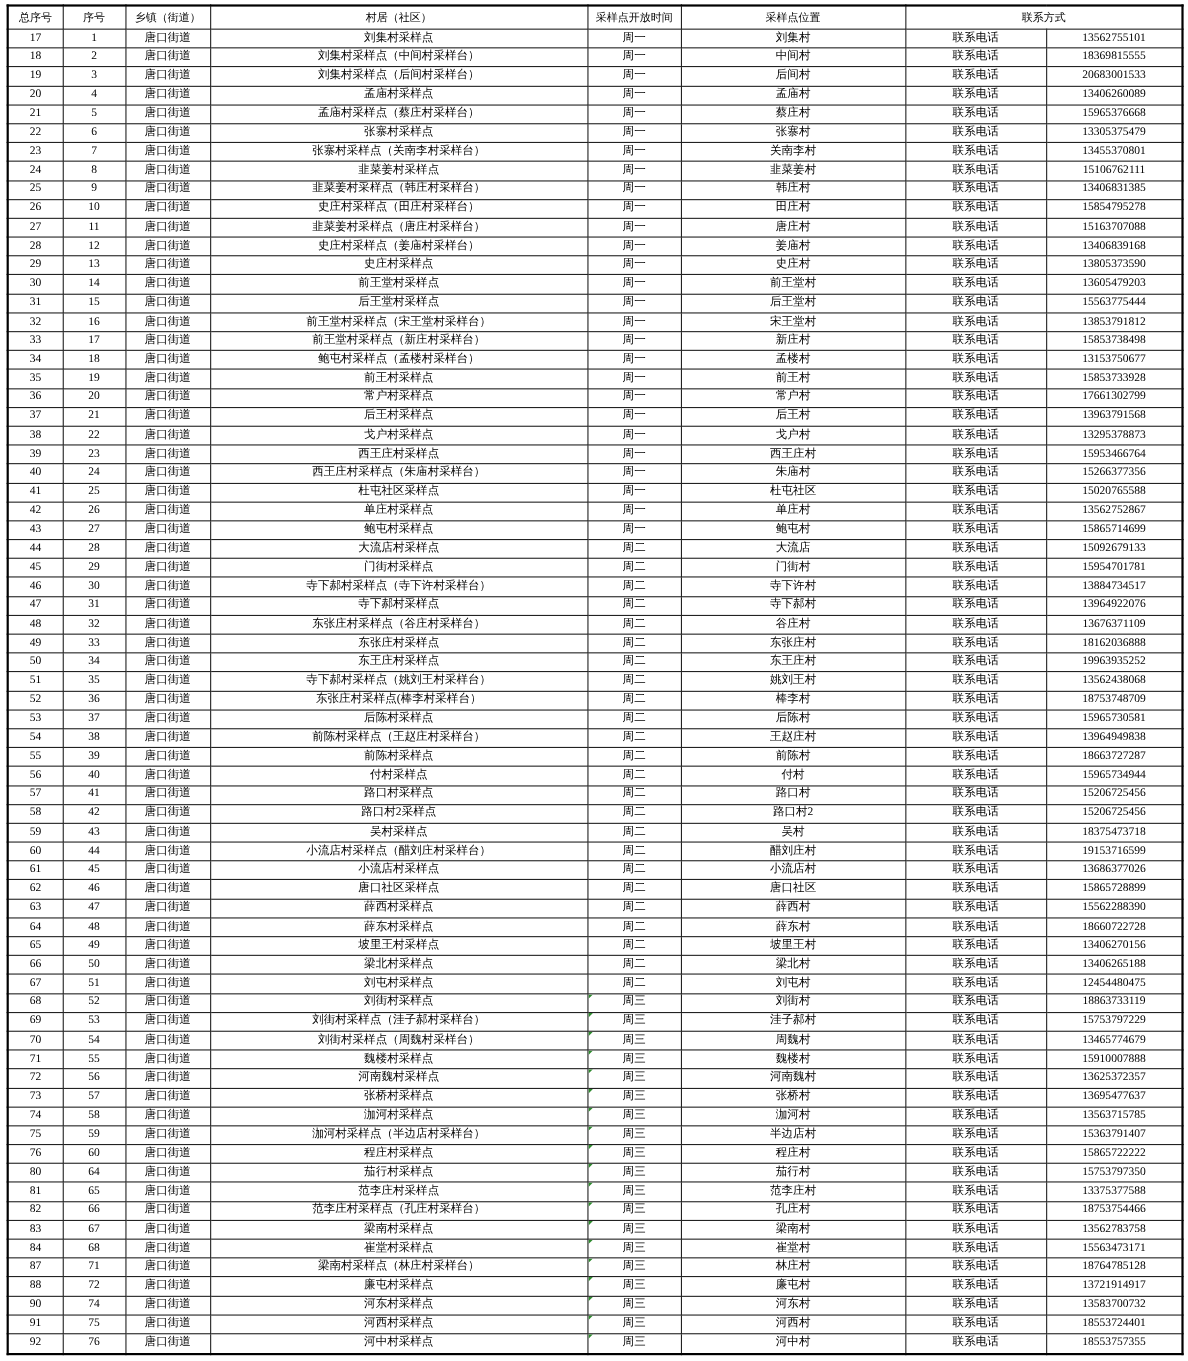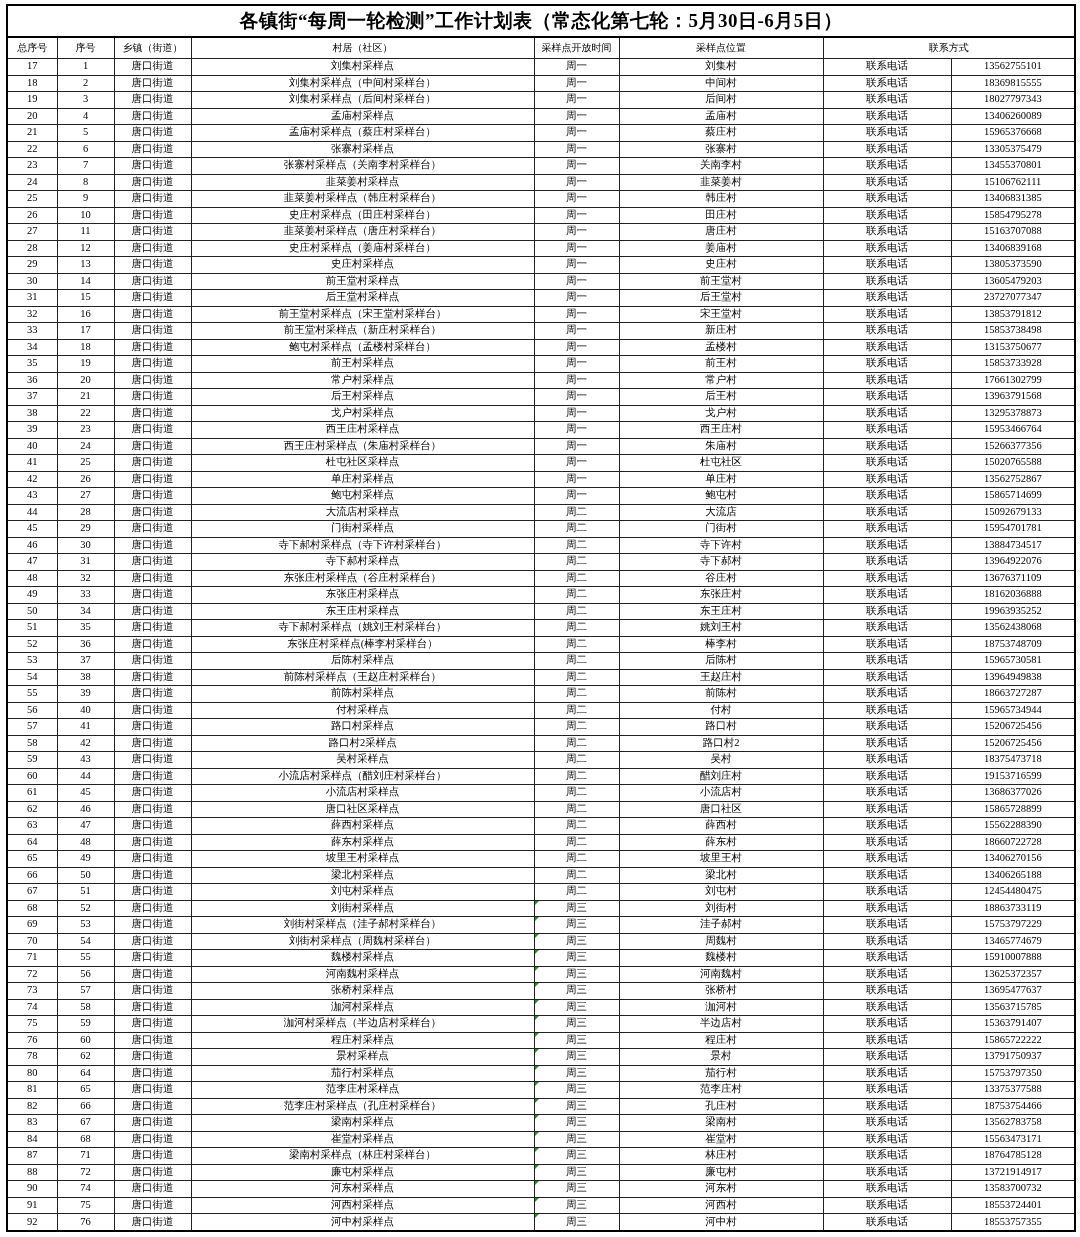--- a/index.html
+++ b/index.html
@@ -50,23 +50,20 @@
     <col style="width:50px">
     <col style="width:57px">
     <col style="width:77px">
     <col style="width:343px">
     <col style="width:85px">
     <col style="width:204px">
     <col style="width:128px">
     <col style="width:124px">
   </colgroup>
   <thead>
-    <tr class="title-row">
-      <td colspan="8">各镇街“每周一轮检测”工作计划表（常态化第七轮：5月30日-6月5日）</td>
-    </tr>
     <tr class="header-row">
       <th>总序号</th>
       <th>序号</th>
       <th>乡镇（街道）</th>
       <th>村居（社区）</th>
       <th>采样点开放时间</th>
       <th>采样点位置</th>
       <th colspan="2">联系方式</th>
     </tr>
   </thead>
@@ -92,21 +89,21 @@
         <td class="phone">18369815555</td>
       </tr>
       <tr>
         <td class="num">19</td>
         <td class="num">3</td>
         <td>唐口街道</td>
         <td>刘集村采样点（后间村采样台）</td>
         <td class="day-cell">周一</td>
         <td>后间村</td>
         <td>联系电话</td>
-        <td class="phone">18027797343</td>
+        <td class="phone">20683001533</td>
       </tr>
       <tr>
         <td class="num">20</td>
         <td class="num">4</td>
         <td>唐口街道</td>
         <td>孟庙村采样点</td>
         <td class="day-cell">周一</td>
         <td>孟庙村</td>
         <td>联系电话</td>
         <td class="phone">13406260089</td>
@@ -212,21 +209,21 @@
         <td class="phone">13605479203</td>
       </tr>
       <tr>
         <td class="num">31</td>
         <td class="num">15</td>
         <td>唐口街道</td>
         <td>后王堂村采样点</td>
         <td class="day-cell">周一</td>
         <td>后王堂村</td>
         <td>联系电话</td>
-        <td class="phone">23727077347</td>
+        <td class="phone">15563775444</td>
       </tr>
       <tr>
         <td class="num">32</td>
         <td class="num">16</td>
         <td>唐口街道</td>
         <td>前王堂村采样点（宋王堂村采样台）</td>
         <td class="day-cell">周一</td>
         <td>宋王堂村</td>
         <td>联系电话</td>
         <td class="phone">13853791812</td>
@@ -663,30 +660,20 @@
       </tr>
       <tr>
         <td class="num">76</td>
         <td class="num">60</td>
         <td>唐口街道</td>
         <td>程庄村采样点</td>
         <td class="day-cell flagged">周三</td>
         <td>程庄村</td>
         <td>联系电话</td>
         <td class="phone">15865722222</td>
-      </tr>
-      <tr>
-        <td class="num">78</td>
-        <td class="num">62</td>
-        <td>唐口街道</td>
-        <td>景村采样点</td>
-        <td class="day-cell flagged">周三</td>
-        <td>景村</td>
-        <td>联系电话</td>
-        <td class="phone">13791750937</td>
       </tr>
       <tr>
         <td class="num">80</td>
         <td class="num">64</td>
         <td>唐口街道</td>
         <td>茄行村采样点</td>
         <td class="day-cell flagged">周三</td>
         <td>茄行村</td>
         <td>联系电话</td>
         <td class="phone">15753797350</td>

